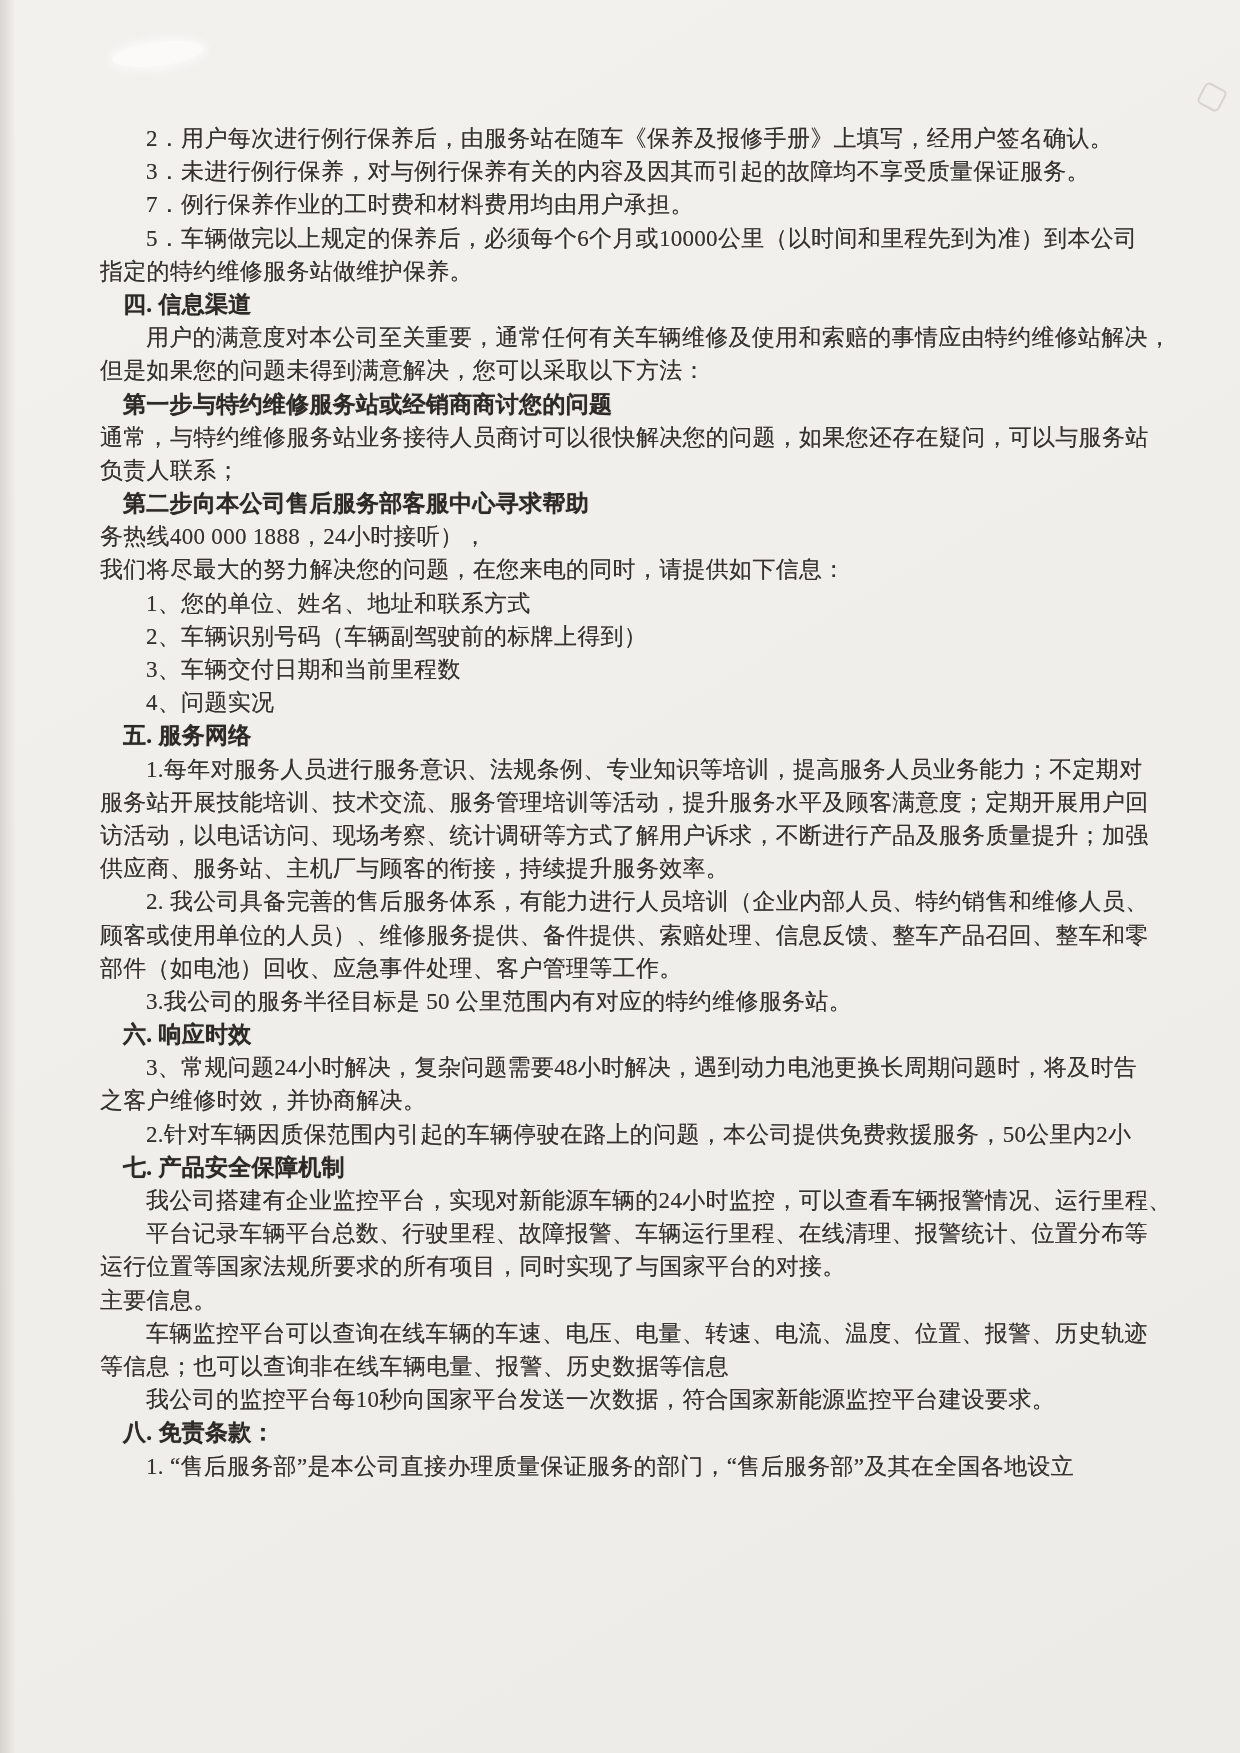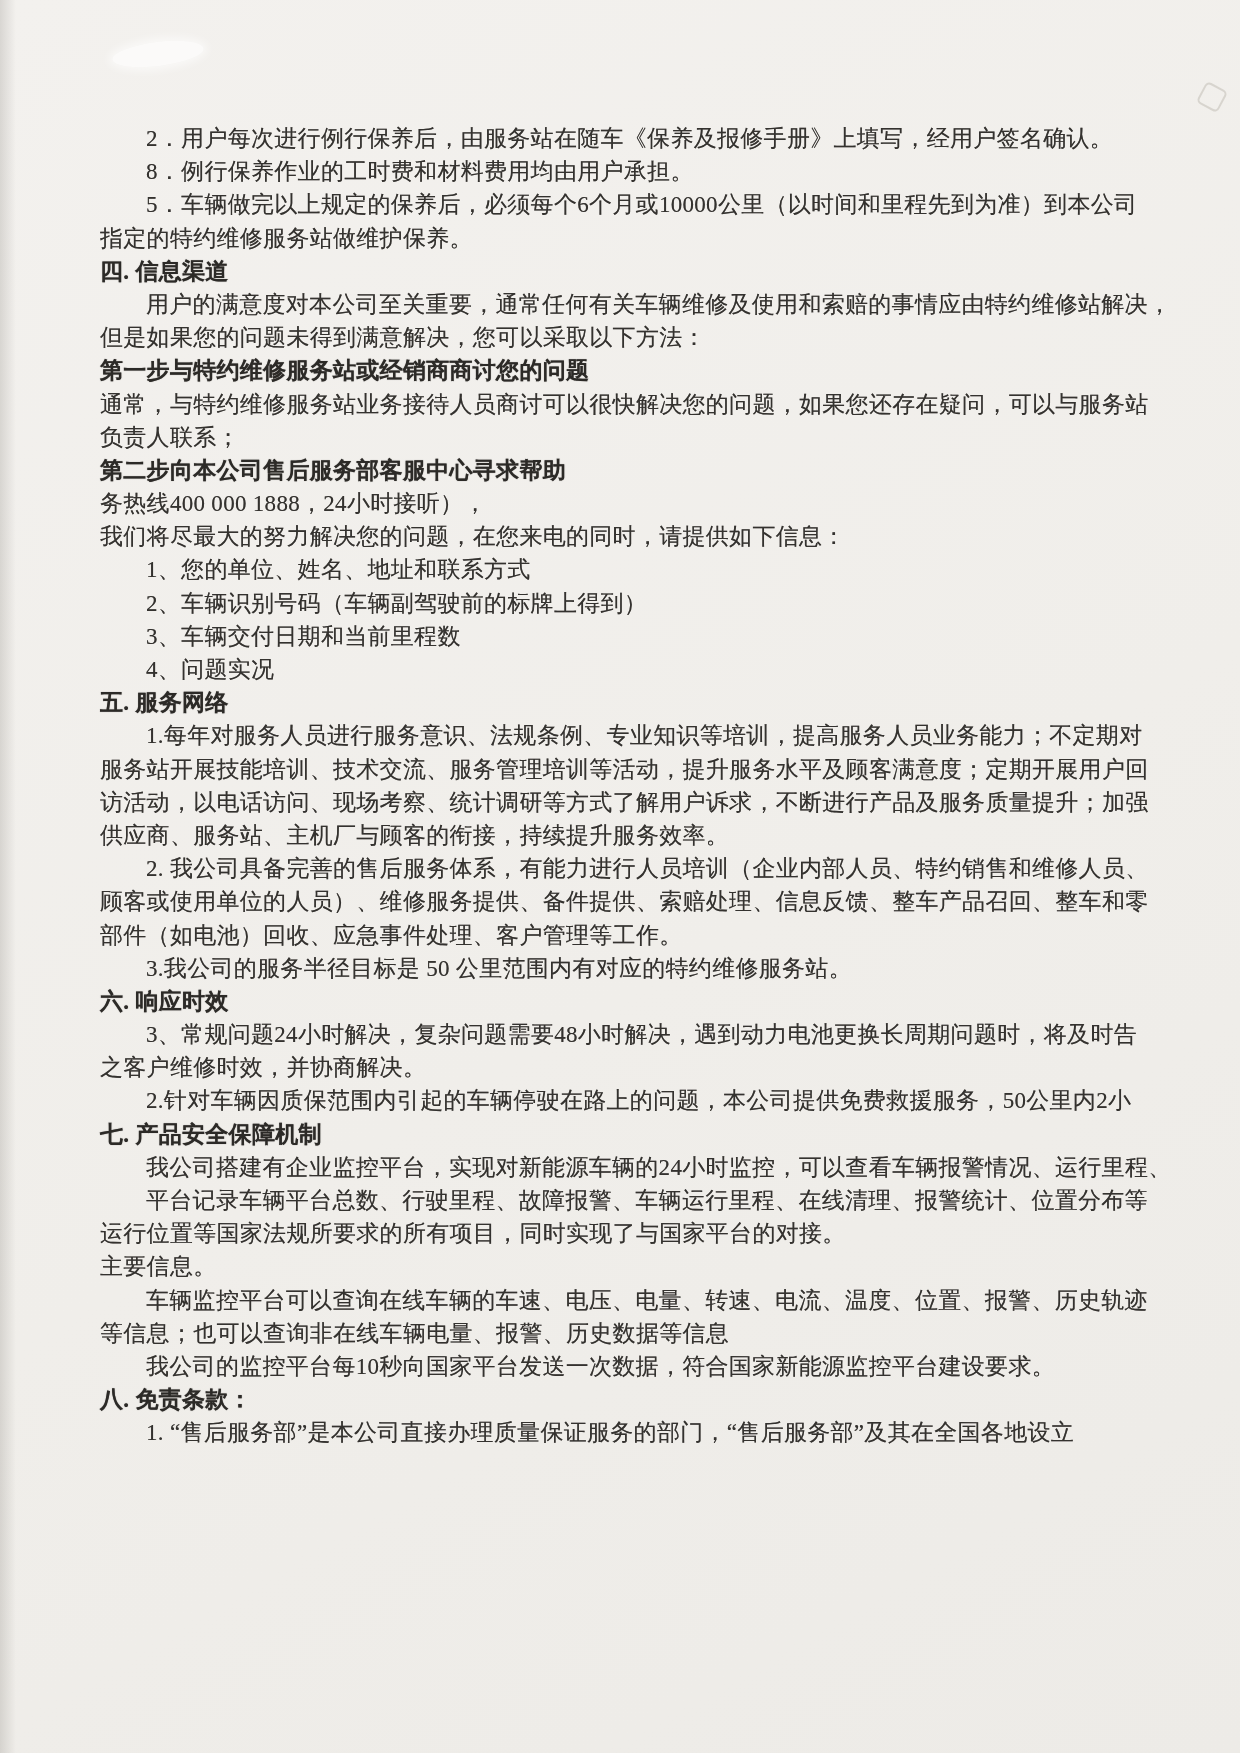--- a/index.html
+++ b/index.html
@@ -62,32 +62,34 @@
     white-space: nowrap;
     text-shadow: 0 0 0.6px rgba(52,50,47,0.55);
   }
   .line.indent {
     padding-left: 46px;
   }
   .line.heading {
     font-weight: 700;
     color: #2c2a27;
     text-shadow: 0 0 0.8px rgba(44,42,39,0.7);
+    margin-left: 23px;
   }
 </style>
 </head>
 <body>
 
 <div class="paper" style="color: rgb(52, 50, 47);">
   <div class="edge-shadow"></div>
   <div class="scan-smudge"></div>
   <div class="scan-mark"></div>
   <div class="doc-body">
       <div class="line indent">2．用户每次进行例行保养后，由服务站在随车《保养及报修手册》上填写，经用户签名确认。</div>
-      <div class="line indent">8．例行保养作业的工时费和材料费用均由用户承担。</div>
+      <div class="line indent">3．未进行例行保养，对与例行保养有关的内容及因其而引起的故障均不享受质量保证服务。</div>
+      <div class="line indent">7．例行保养作业的工时费和材料费用均由用户承担。</div>
       <div class="line indent">5．车辆做完以上规定的保养后，必须每个6个月或10000公里（以时间和里程先到为准）到本公司</div>
       <div class="line flush">指定的特约维修服务站做维护保养。</div>
       <div class="line heading">四. 信息渠道</div>
       <div class="line indent">用户的满意度对本公司至关重要，通常任何有关车辆维修及使用和索赔的事情应由特约维修站解决，</div>
       <div class="line flush">但是如果您的问题未得到满意解决，您可以采取以下方法：</div>
       <div class="line heading">第一步与特约维修服务站或经销商商讨您的问题</div>
       <div class="line flush">通常，与特约维修服务站业务接待人员商讨可以很快解决您的问题，如果您还存在疑问，可以与服务站</div>
       <div class="line flush">负责人联系；</div>
       <div class="line heading">第二步向本公司售后服务部客服中心寻求帮助</div>
       <div class="line flush">务热线400 000 1888，24小时接听），</div>

